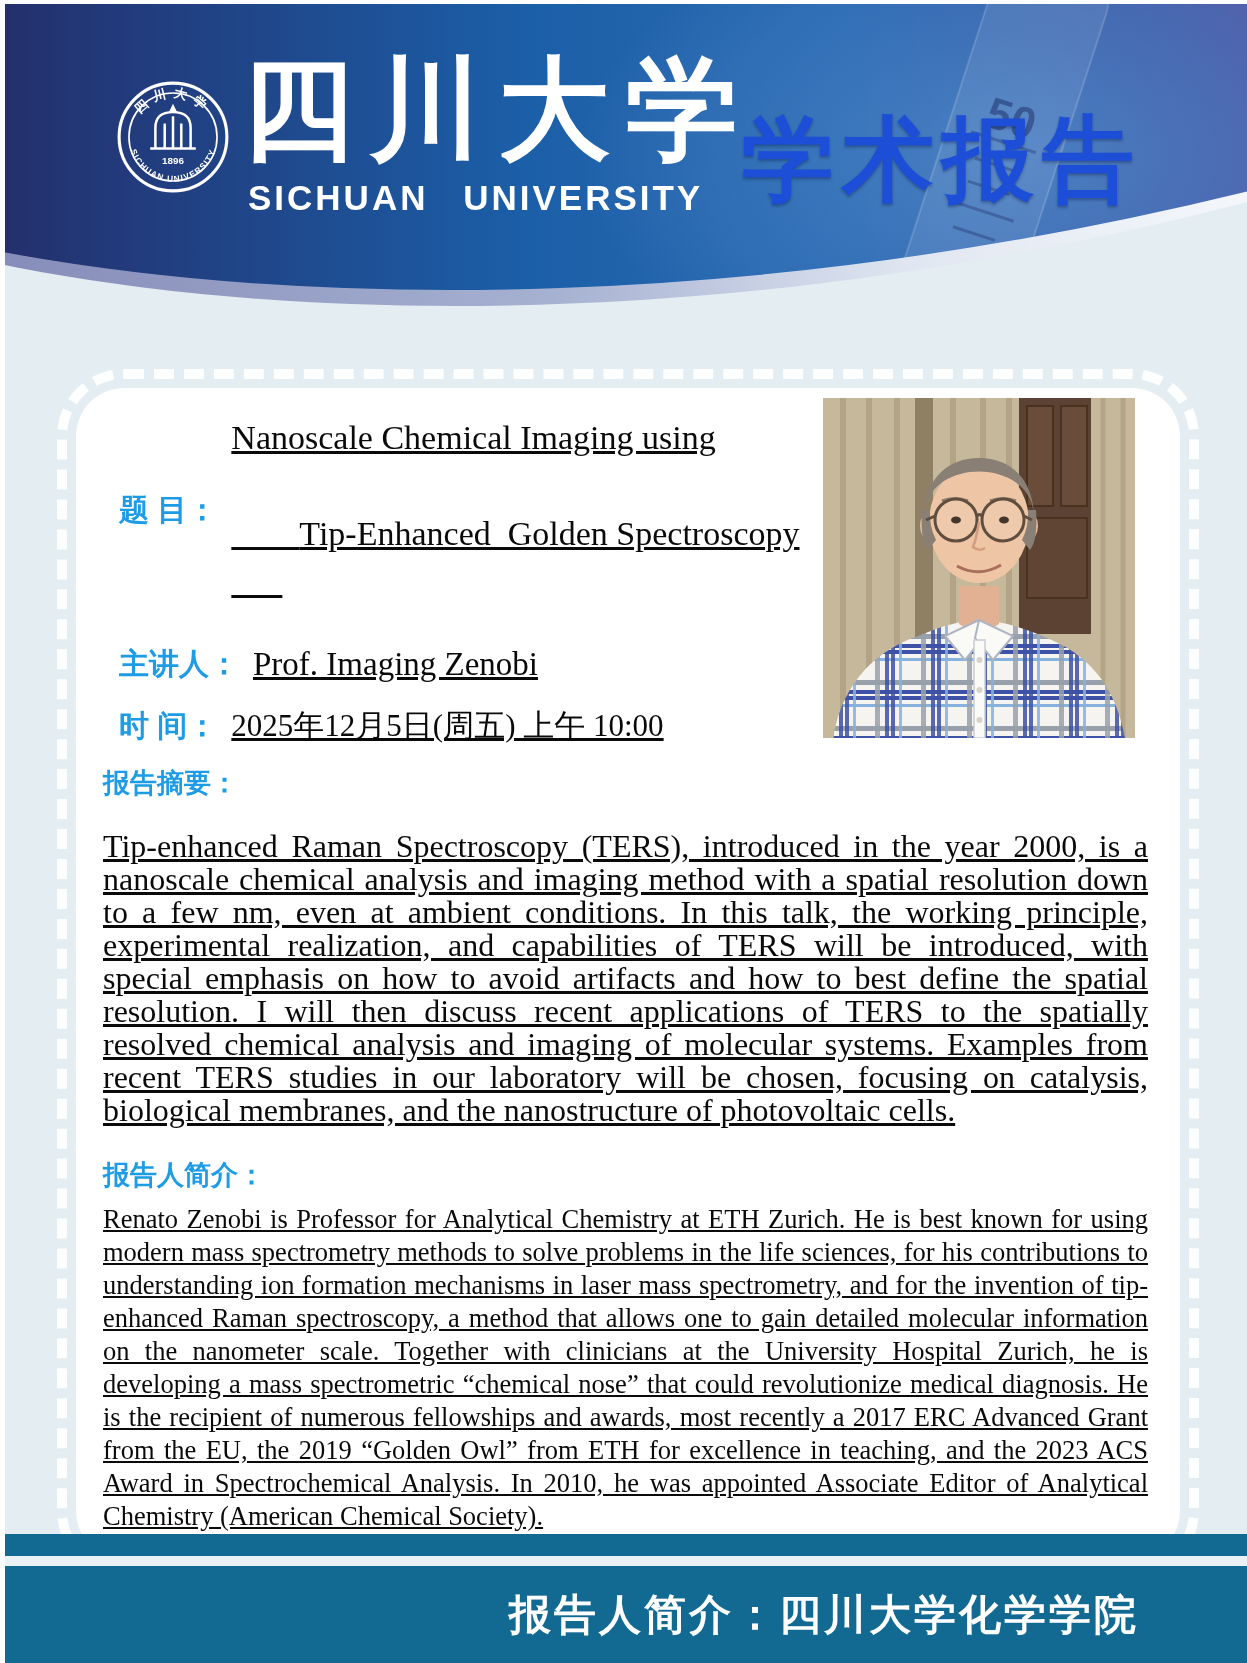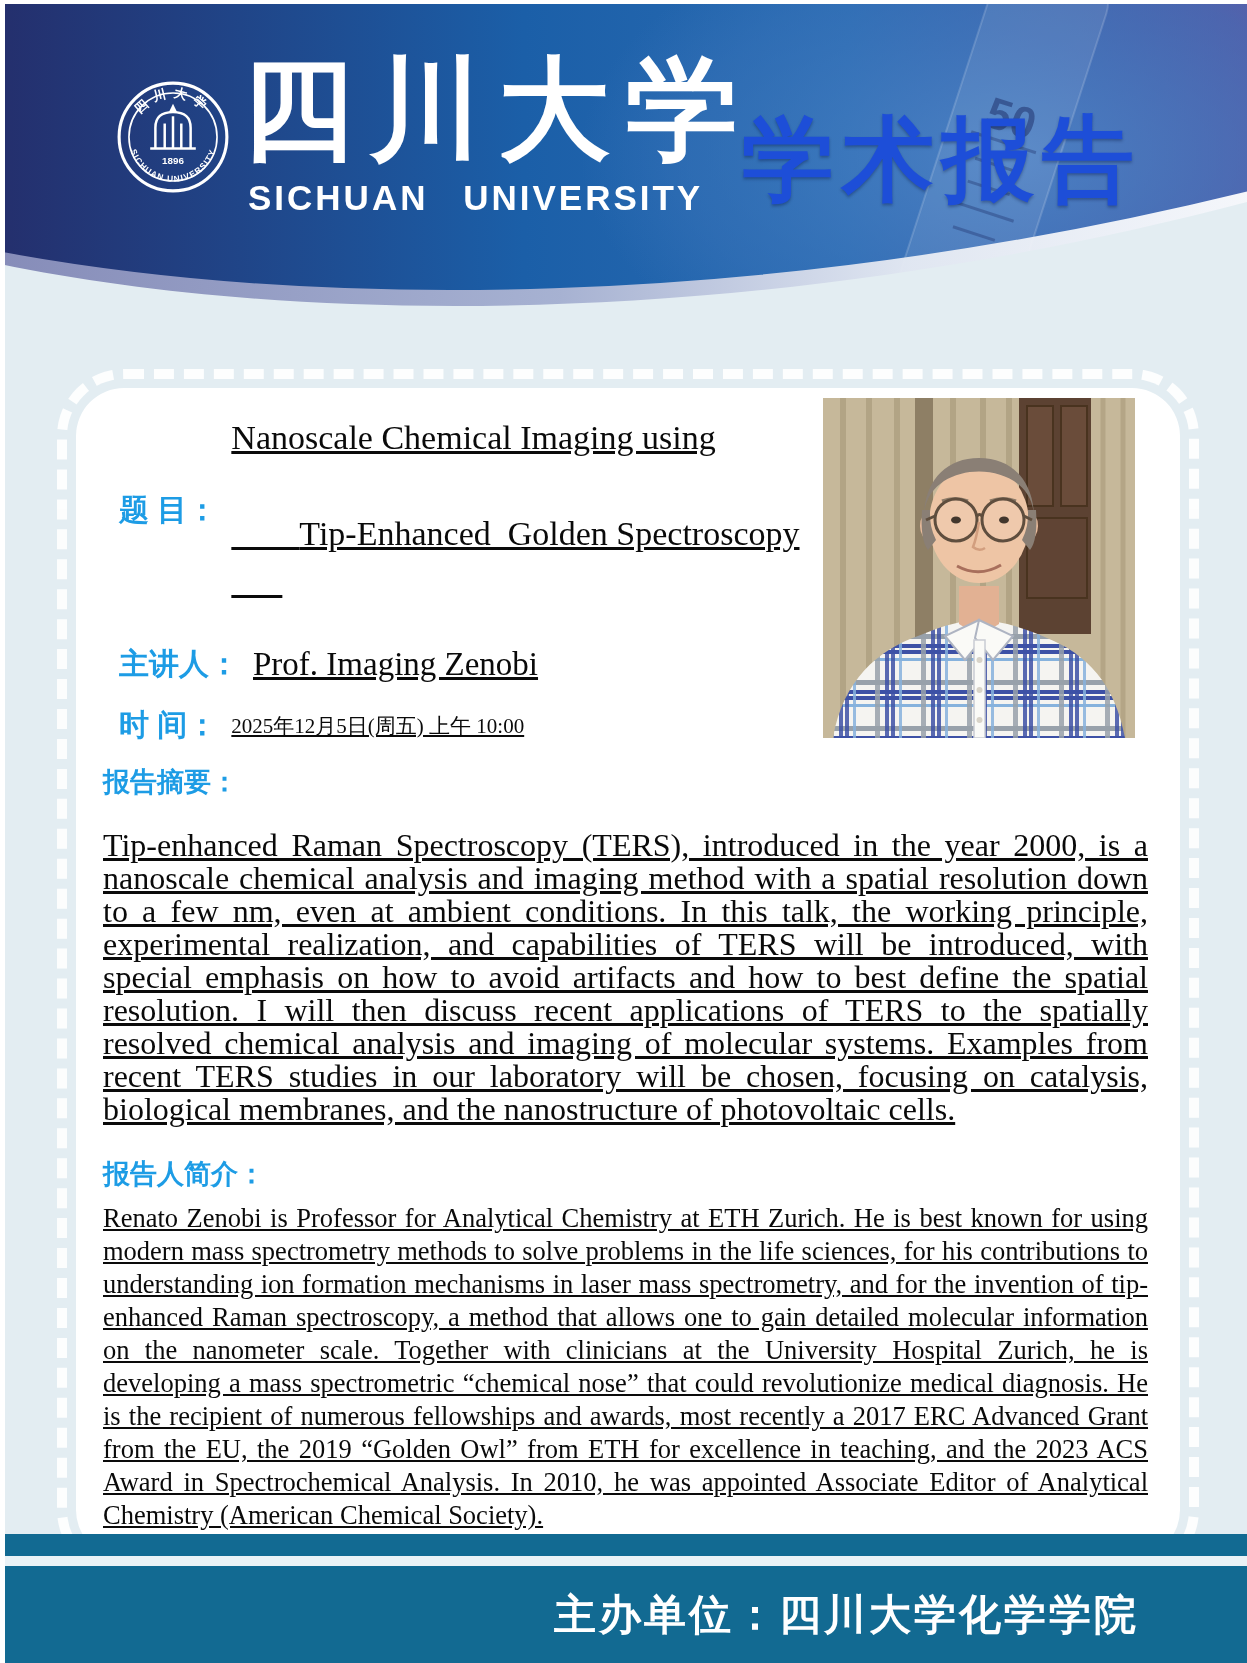--- a/index.html
+++ b/index.html
@@ -26,21 +26,21 @@
         outline:10px dashed rgba(255,255,255,.9);outline-offset:9px;}
   .photo{position:absolute;left:747px;top:10px;width:312px;height:340px;display:block;}
   .info-row{display:flex;align-items:center;width:700px;margin-left:16px;}
   .label{color:#1D9CE5;font-weight:800;font-size:30px;flex:0 0 auto;margin-right:14px;white-space:nowrap;}
   .serif{font-family:"Liberation Serif",serif;color:#0a0a0a;text-decoration:underline;}
   .talk-title{font-size:34px;line-height:48px;white-space:pre-wrap;}
   .row-title{margin-top:4px;}
   .row-speaker{margin-top:38px;}
   .row-speaker .val{font-size:33px;}
   .row-time{margin-top:20px;}
-  .row-time .val{font-size:21px;}
+  .row-time .val{font-size:31px;}
   .row-venue{margin-top:20px;}
   .row-venue .val{font-size:30px;}
   .section-label{color:#1D9CE5;font-weight:800;font-size:27px;margin-top:18px;}
   .abstract-text{font-size:32px;line-height:33px;text-align:justify;margin-top:29px;color:#0a0a0a;}
   .bio-label{margin-top:30px;}
   .bio-text{font-size:26.5px;line-height:33px;text-align:justify;margin-top:10px;color:#0a0a0a;}
 
   
   .footer-stripe{position:absolute;left:0;top:1534px;width:1247px;height:22px;background:#126A92;z-index:4;}
   .footer-gap{position:absolute;left:0;top:1556px;width:1247px;height:10px;background:#EAF2F6;z-index:4;}
@@ -223,18 +223,18 @@
     <div class="section-label">报告摘要：</div>
     <div class="serif abstract-text">Tip-enhanced Raman Spectroscopy (TERS), introduced in the year 2000, is a nanoscale chemical analysis and imaging method with a spatial resolution down to a few nm, even at ambient conditions. In this talk, the working principle, experimental realization, and capabilities of TERS will be introduced, with special emphasis on how to avoid artifacts and how to best define the spatial resolution. I will then discuss recent applications of TERS to the spatially resolved chemical analysis and imaging of molecular systems. Examples from recent TERS studies in our laboratory will be chosen, focusing on catalysis, biological membranes, and the nanostructure of photovoltaic cells.</div>
 
     <div class="section-label bio-label">报告人简介：</div>
     <div class="serif bio-text">Renato Zenobi is Professor for Analytical Chemistry at ETH Zurich. He is best known for using modern mass spectrometry methods to solve problems in the life sciences, for his contributions to understanding ion formation mechanisms in laser mass spectrometry, and for the invention of tip-enhanced Raman spectroscopy, a method that allows one to gain detailed molecular information on the nanometer scale. Together with clinicians at the University Hospital Zurich, he is developing a mass spectrometric “chemical nose” that could revolutionize medical diagnosis. He is the recipient of numerous fellowships and awards, most recently a 2017 ERC Advanced Grant from the EU, the 2019 “Golden Owl” from ETH for excellence in teaching, and the 2023 ACS Award in Spectrochemical Analysis. In 2010, he was appointed Associate Editor of Analytical Chemistry (American Chemical Society).</div>
   </div>
 
   <div class="footer-stripe"></div>
   <div class="footer-gap"></div>
   <div class="footer-bar">
-    <span class="organizer">主办单位：四川大学化学学院</span>
+    <span class="organizer">报告人简介：四川大学化学学院</span>
   </div>
 
   <div class="edge-left"></div>
   <div class="edge-top"></div>
 </div>
 
 </body></html>

